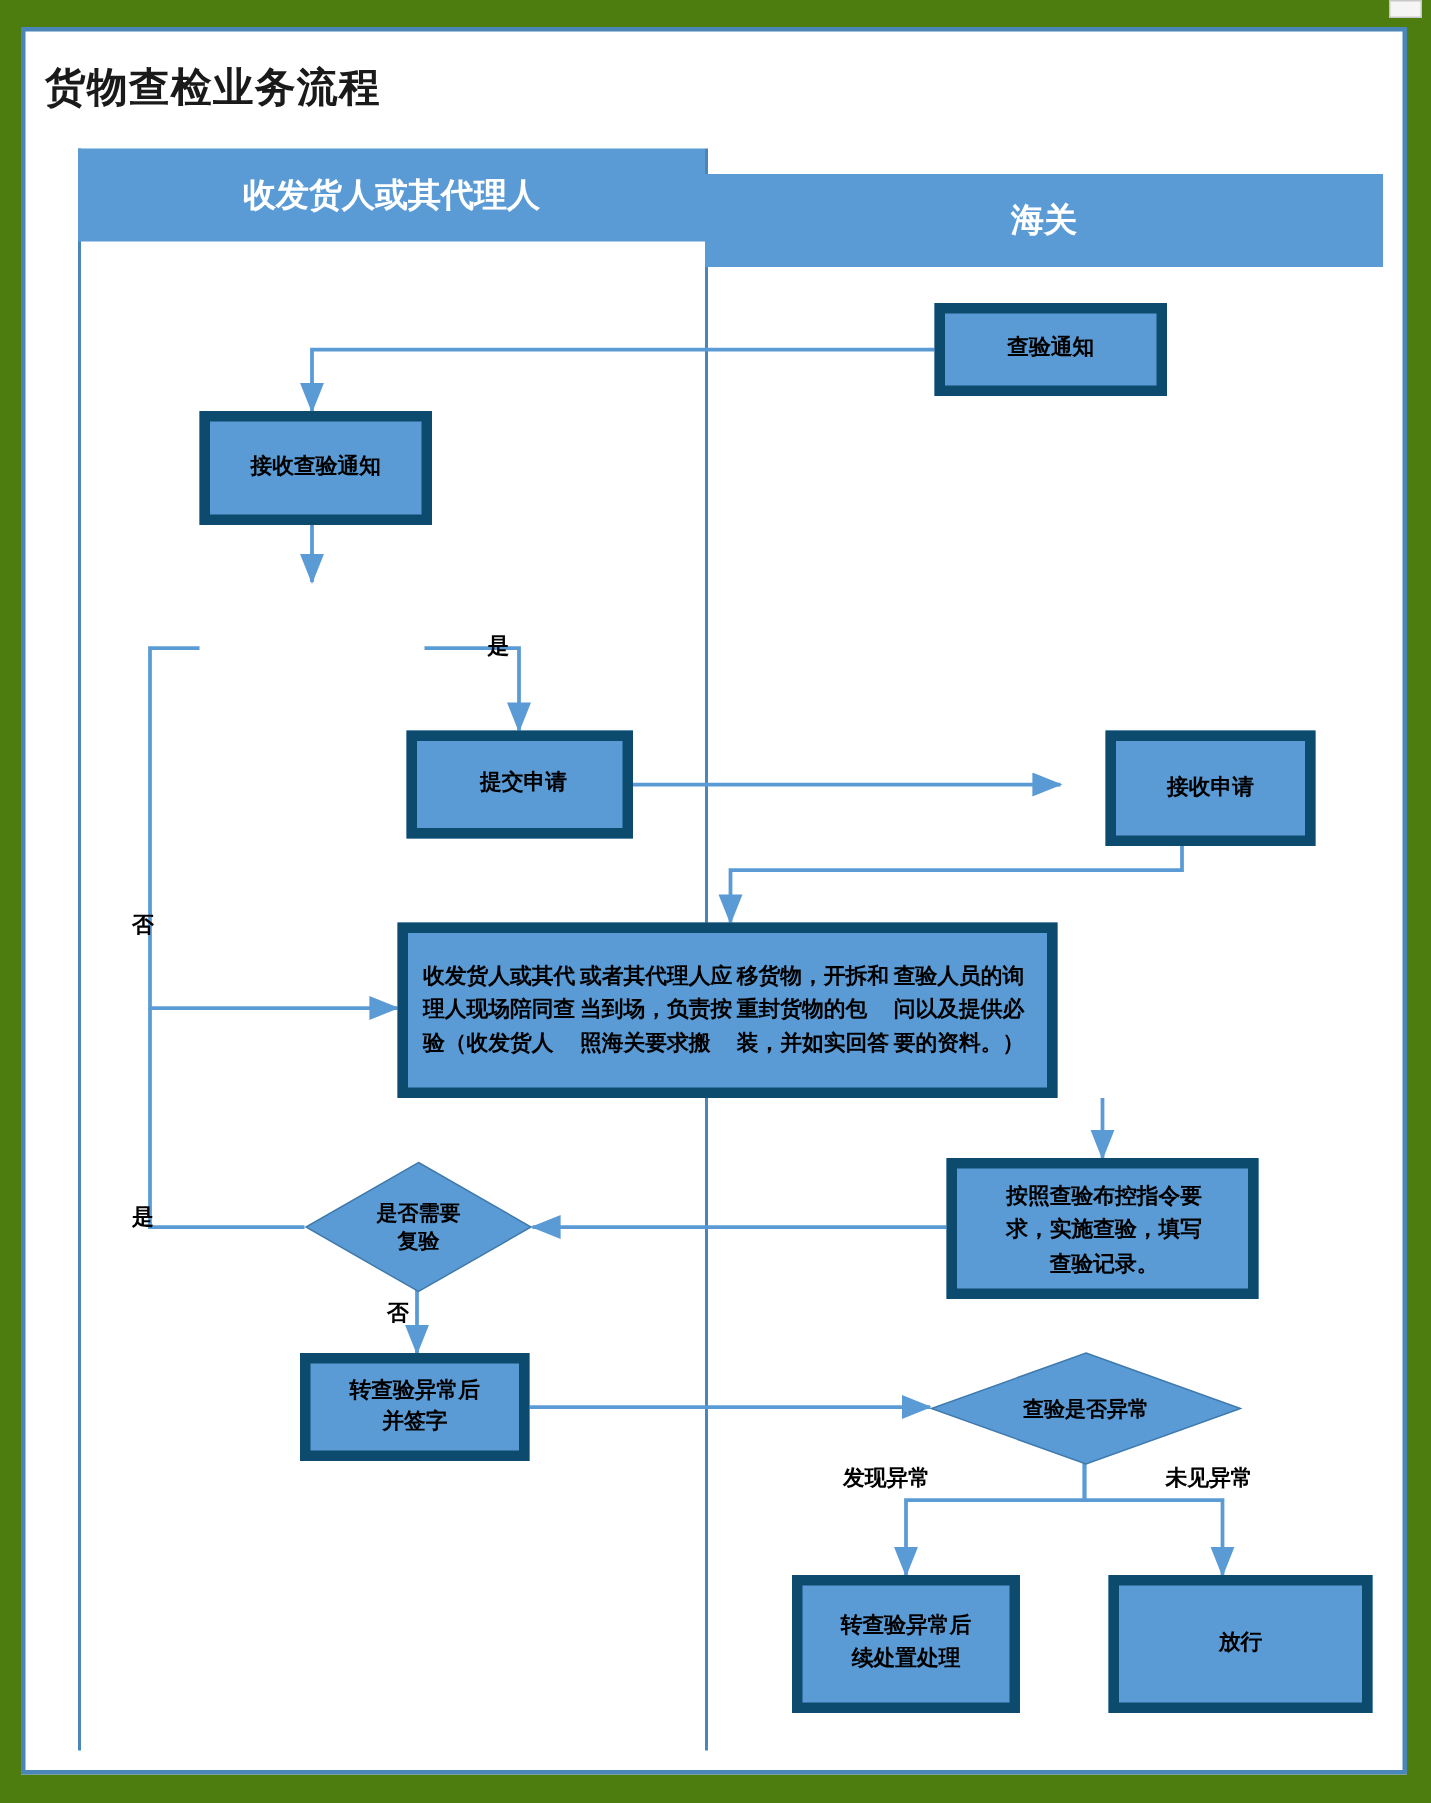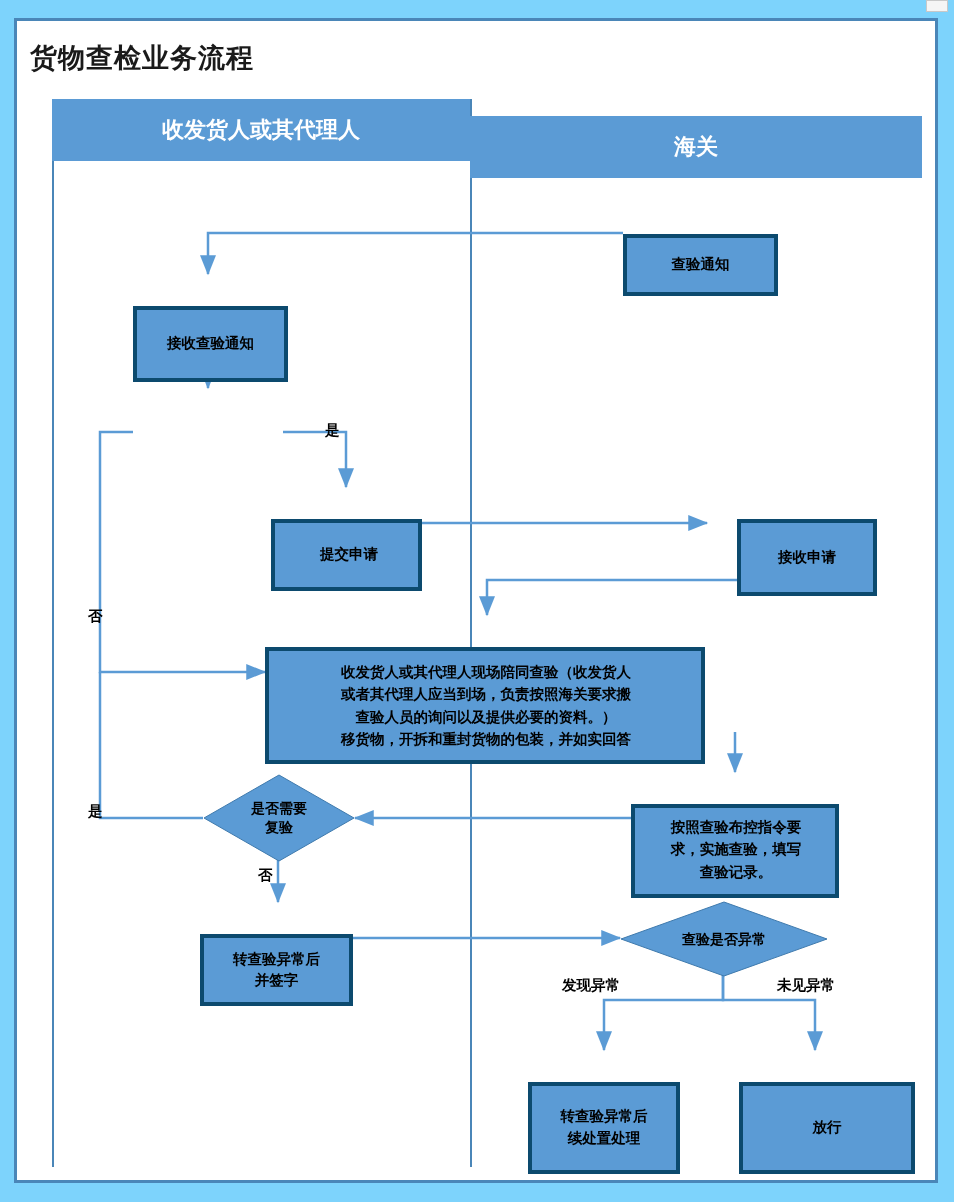--- a/index.html
+++ b/index.html
@@ -5,21 +5,21 @@
   html, body {
     margin: 0;
     padding: 0;
     background: #ffffff;
     font-family: "Liberation Sans", sans-serif;
   }
   #canvas {
     position: relative;
     width: 954px;
     height: 1202px;
-    background: #7dd3fc;
+    background: #4d7c0f;
     overflow: hidden;
   }
   
   .outer-frame {
     position: absolute;
     left: 14px;
     top: 18px;
     width: 924px;
     height: 1165px;
     border: 3px solid #4a86b8;
@@ -63,32 +63,31 @@
     top: 99px;
     width: 2px;
     height: 1068px;
     background: #4a86b8;
   }
 
   
   .box {
     position: absolute;
     background: #5b9bd5;
-    border: 4px solid #0c4a6e;
+    border: 7px solid #0c4a6e;
     color: #000000;
     font-size: 14.5px;
     font-weight: bold;
     display: flex;
     align-items: center;
     justify-content: center;
     text-align: center;
     box-sizing: border-box;
     line-height: 1.5;
     padding: 4px 6px;
-    margin-top: 32px;
   }
   .box.para {
     justify-content: flex-start;
     text-align: left;
     font-size: 14.5px;
     line-height: 1.55;
     padding: 8px 8px 8px 10px;
   }
   .box.para span { display: block; }
 
@@ -209,25 +208,25 @@
 
 
   <div class="box" style="left:271px; top:487px; width:151px; height:72px;padding-left:11px;">
     <span>提交申请</span>
   </div>
 
   <div class="box" style="left:737px; top:487px; width:140px; height:77px;">
     <span>接收申请</span>
   </div>
 
-  <div class="box para" style="left:265px; top:615px; width:440px; height:117px; flex-direction:column; justify-content:center;">
+  <div class="box para" style="left:265px; top:615px; width:440px; height:117px; justify-content:center;">
     <span>收发货人或其代理人现场陪同查验（收发货人</span>
     <span>或者其代理人应当到场，负责按照海关要求搬</span>
+    <span>移货物，开拆和重封货物的包装，并如实回答</span>
     <span>查验人员的询问以及提供必要的资料。）</span>
-    <span>移货物，开拆和重封货物的包装，并如实回答</span>
   </div>
 
   <div class="box para" style="left:631px; top:772px; width:208px; height:94px; flex-direction:column; justify-content:flex-start; align-items:center; text-align:center;">
     <span>按照查验布控指令要</span>
     <span>求，实施查验，填写</span>
     <span>查验记录。</span>
   </div>
 
   <div class="diamond" style="left:203px; top:774px; width:152px; height:88px;">
     <svg width="152" height="88" viewBox="0 0 152 88">

